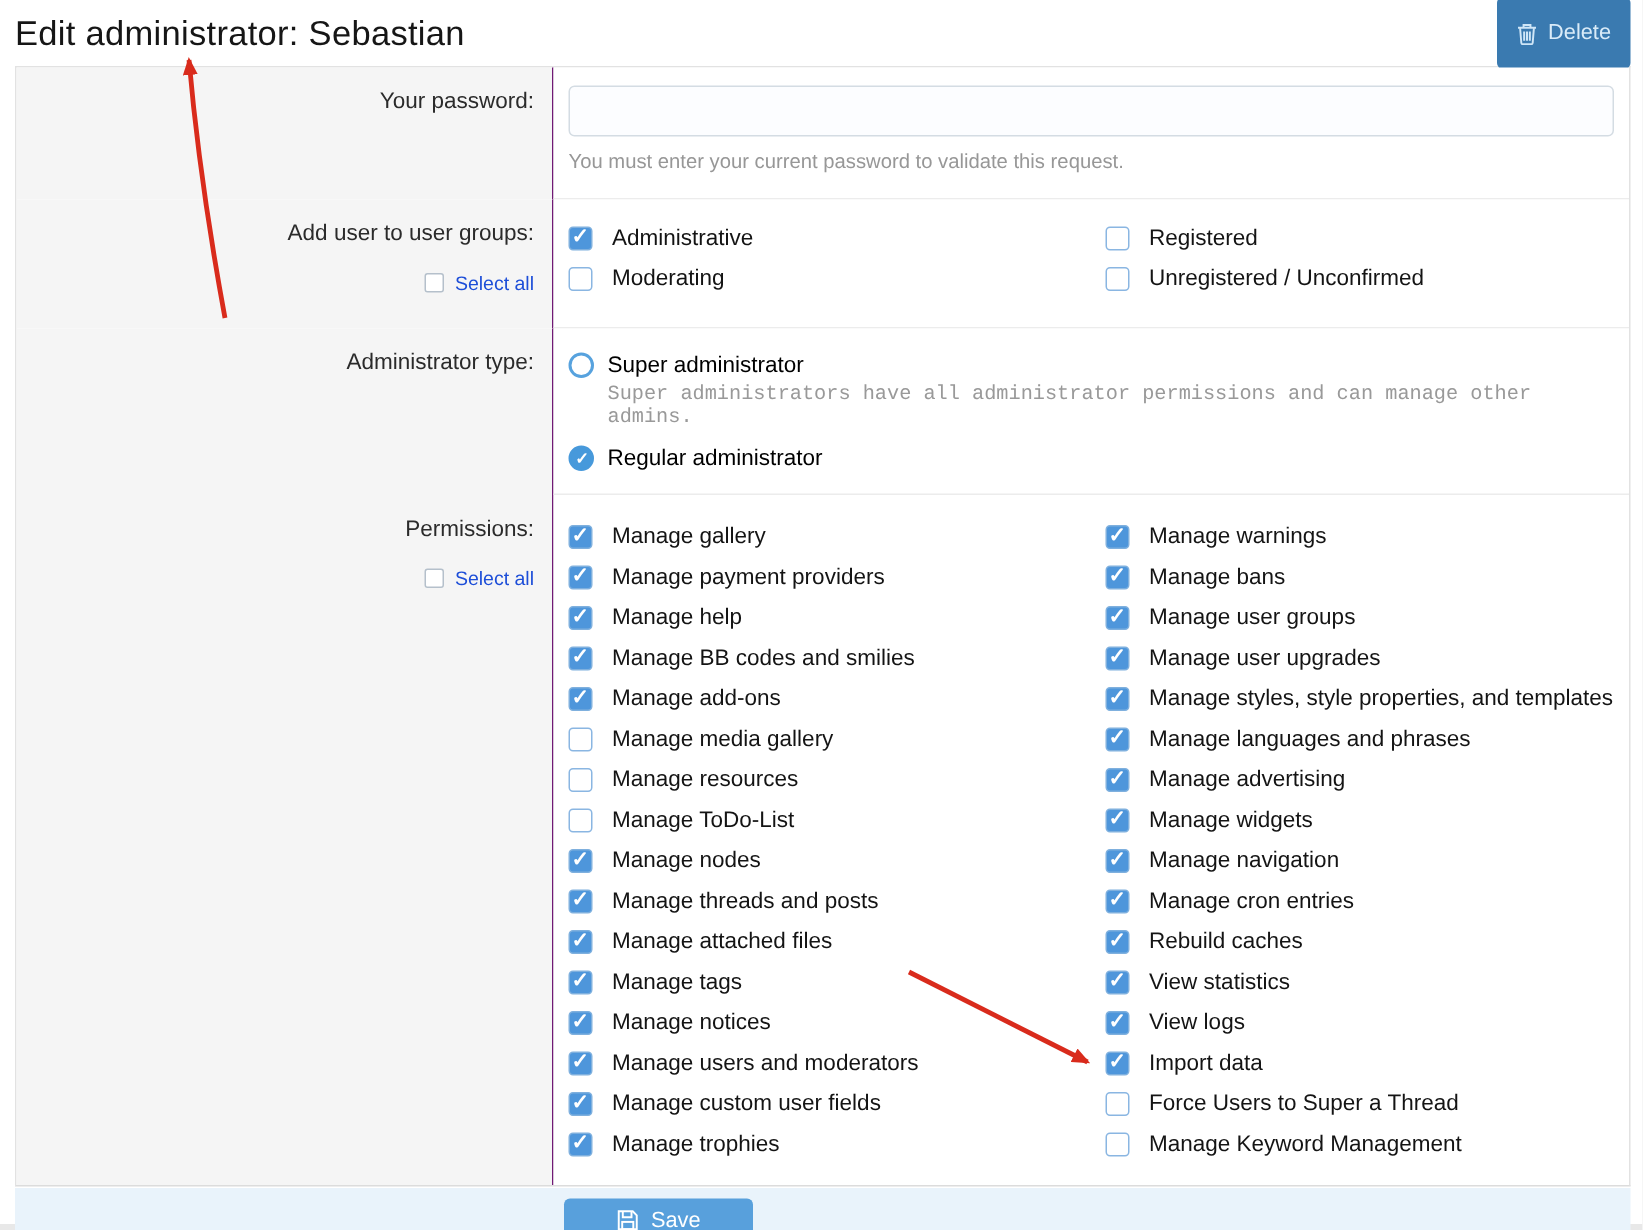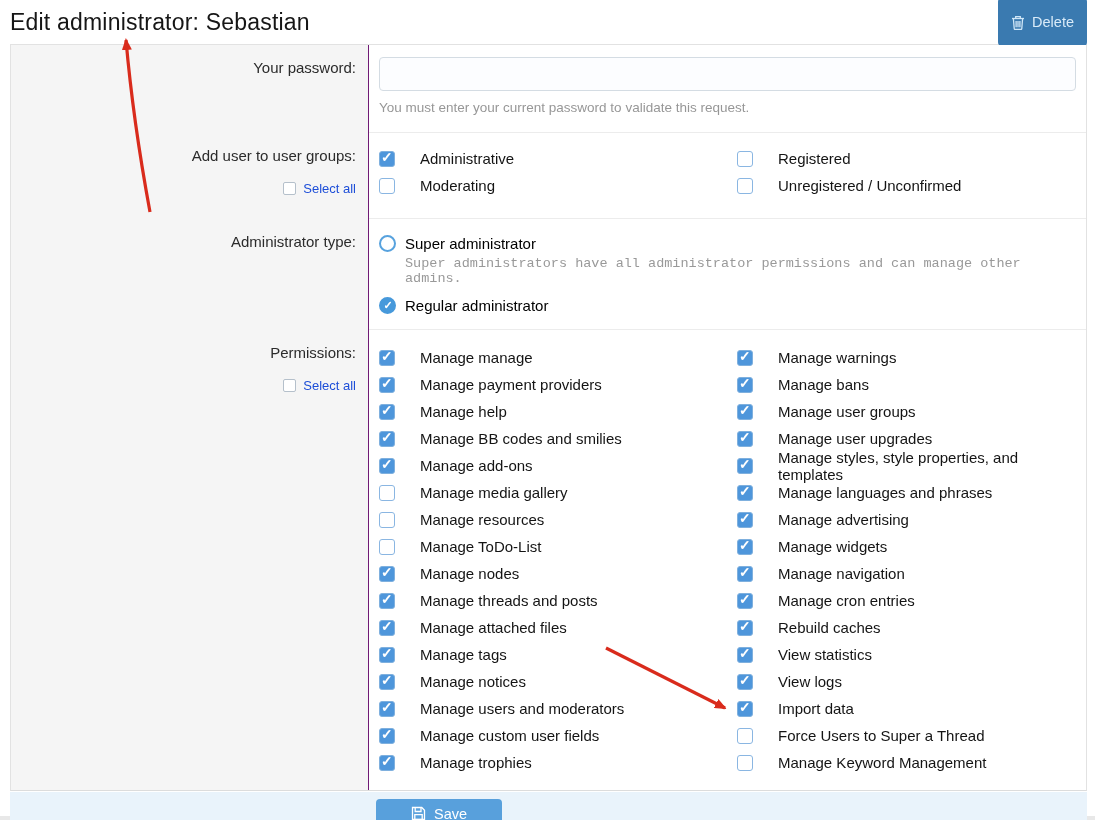--- a/index.html
+++ b/index.html
@@ -101,21 +101,21 @@
   .radio.on { background: #4799db; border-color: #4799db; }
   .radio.on::after {
     content: "\2713";
     position: absolute; top: 0px; left: 2.5px;
     font-size: 11px; font-weight: bold; color: #fff;
   }
 
   
   .two-col { display: grid; grid-template-columns: 358px 1fr; }
   .opt-item {
-    height: 27px; display: flex; align-items: center; gap: 25px;
+    height: 27px; display: flex; align-items: center; gap: 13px;
     font-size: 15px; color: #141414; cursor: pointer;
   }
   .row-groups { min-height: 86px; }
   .row-admintype { min-height: 92px; }
   .row-permissions { min-height: 460px; }
   .row-permissions .cell-content { padding-top: 14px; }
 
   .radio-item {
     min-height: 24px; display: flex; align-items: center; gap: 9px;
     font-size: 15px; color: #000000; cursor: pointer;
@@ -242,21 +242,21 @@
           <span class="cb-small"></span>
           <span>Select all</span>
         </label>
       </div>
       <div class="cell-content">
         <div class="two-col">
           <div>
 
           <div class="opt-item">
                 <span class="cb on"></span>
-                <span>Manage manage</span>
+                <span>Manage gallery</span>
               </div>
               <div class="opt-item">
                 <span class="cb on"></span>
                 <span>Manage payment providers</span>
               </div>
               <div class="opt-item">
                 <span class="cb on"></span>
                 <span>Manage help</span>
               </div>
               <div class="opt-item">

